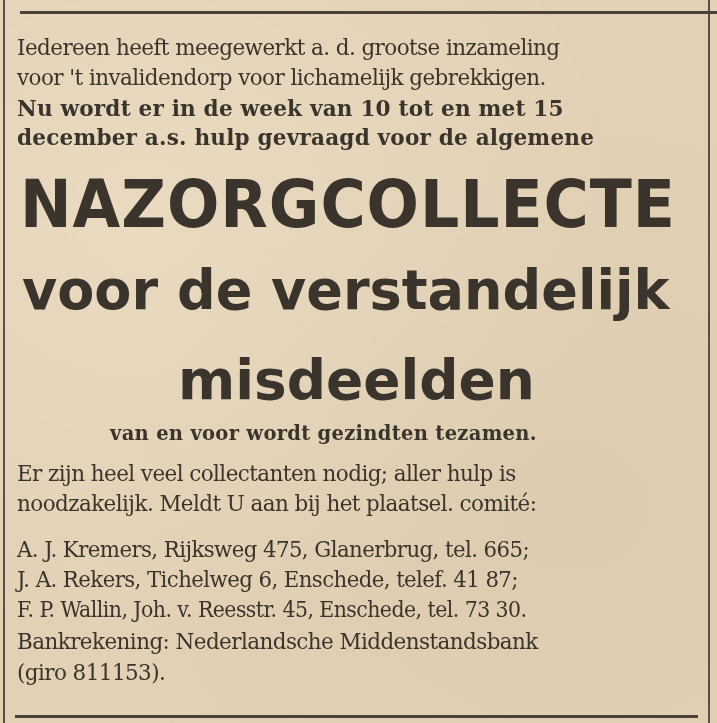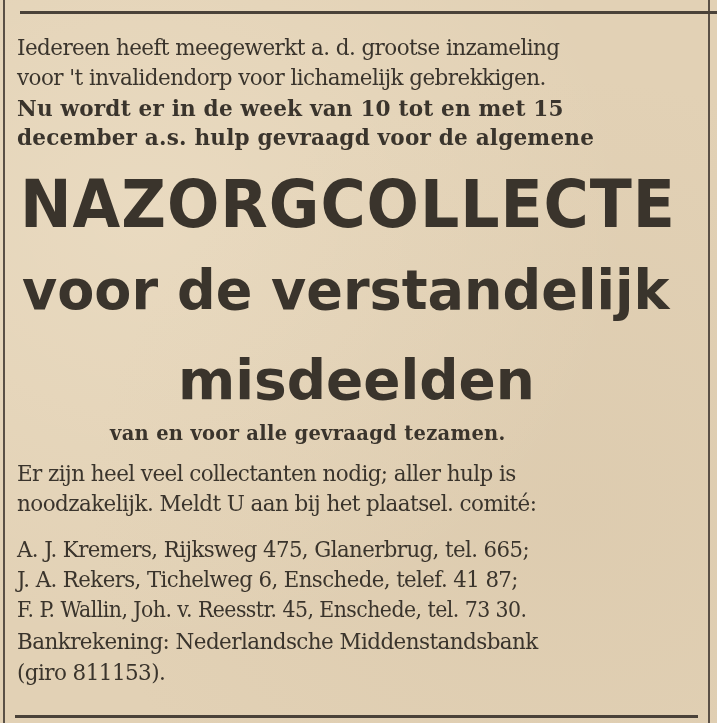--- a/index.html
+++ b/index.html
@@ -117,21 +117,21 @@
   <div class="line serif body-line" style="top:36px; transform:scaleX(0.955);">Iedereen heeft meegewerkt a. d. grootse inzameling</div>
   <div class="line serif body-line" style="top:66px; transform:scaleX(0.955);">voor 't invalidendorp voor lichamelijk gebrekkigen.</div>
 
   <div class="line serif bold-line" style="top:97px; transform:scaleX(0.98);">Nu wordt er in de week van 10 tot en met 15</div>
   <div class="line serif bold-line" style="top:126px; transform:scaleX(0.98);">december a.s. hulp gevraagd voor de algemene</div>
 
   <div class="line sans-head headline-1">NAZORGCOLLECTE</div>
   <div class="line sans-head headline-2">voor de verstandelijk</div>
   <div class="line sans-head headline-3">misdeelden</div>
 
-  <div class="line serif subhead">van en voor alle gevraagd tezamen.</div>
+  <div class="line serif subhead">van en voor wordt gezindten tezamen.</div>
 
   <div class="line serif body-line" style="top:462px; transform:scaleX(0.955);">Er zijn heel veel collectanten nodig; aller hulp is</div>
   <div class="line serif body-line" style="top:492px; transform:scaleX(0.955);">noodzakelijk. Meldt U aan bij het plaatsel. comité:</div>
 
   <div>
     <div class="line serif body-line" style="top:538px; transform:scaleX(0.945);">A. J. Kremers, Rijksweg 475, Glanerbrug, tel. 665;</div>
     <div class="line serif body-line" style="top:568px; transform:scaleX(0.945);">J. A. Rekers, Tichelweg 6, Enschede, telef. 41 87;</div>
     <div class="line serif body-line" style="top:598px; transform:scaleX(0.91);">F. P. Wallin, Joh. v. Reesstr. 45, Enschede, tel. 73 30.</div>
   </div>
 

